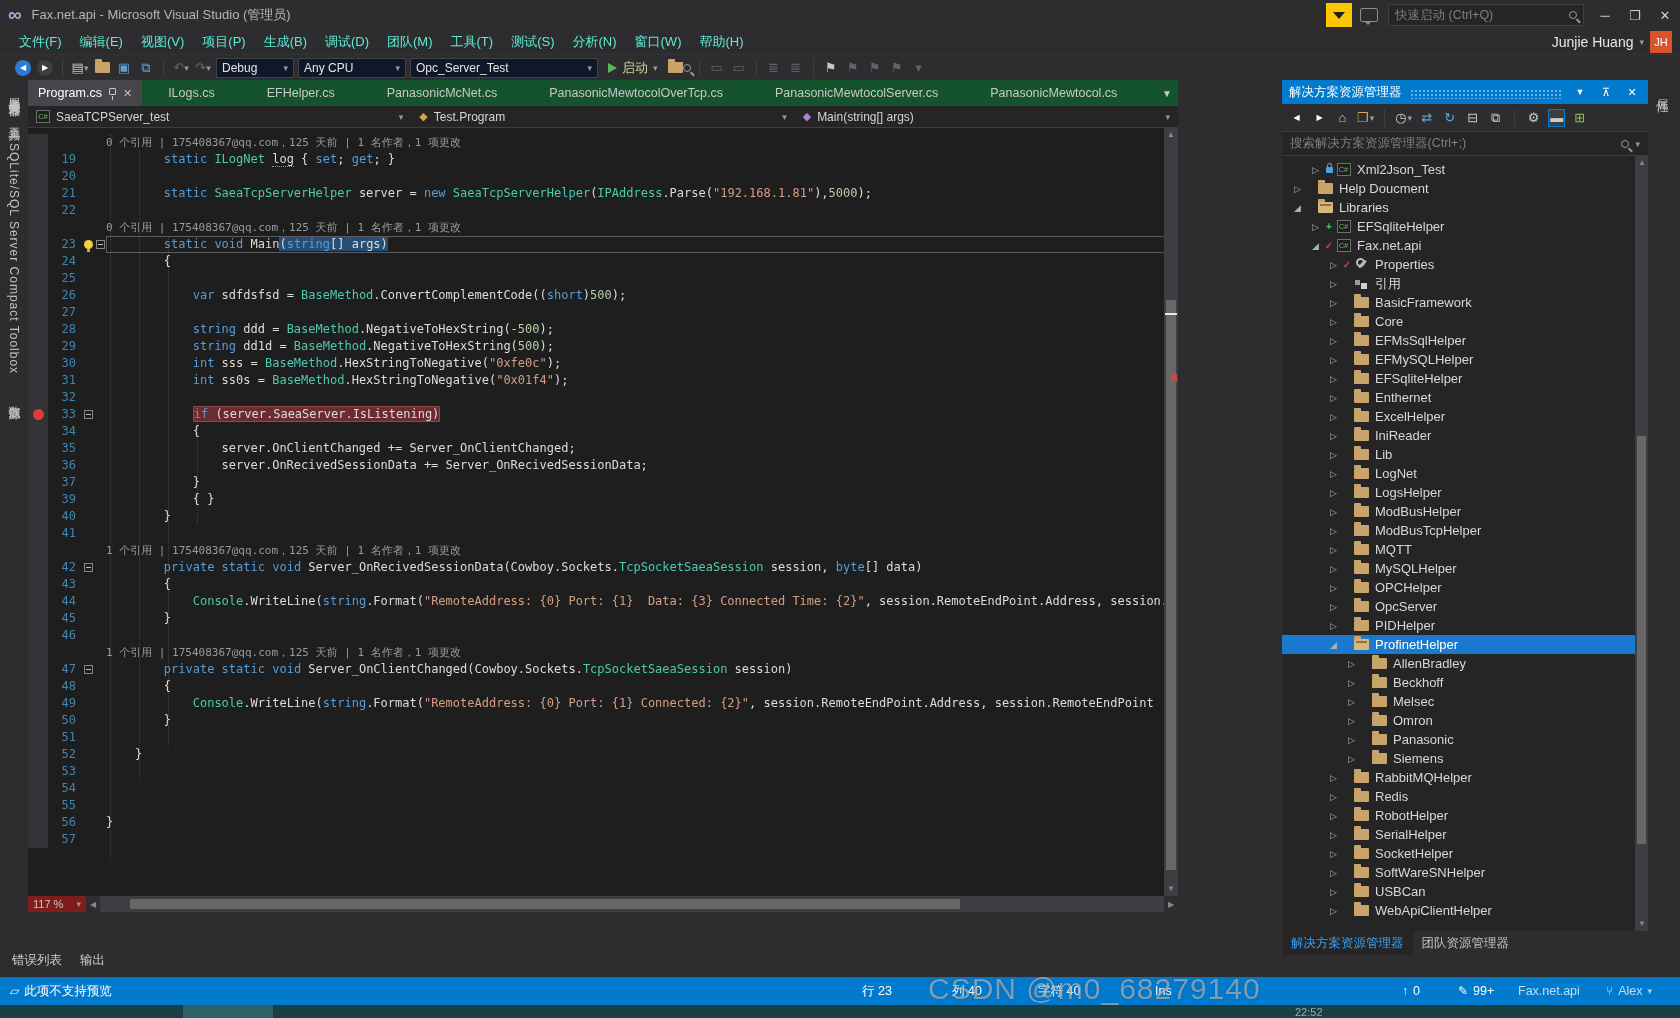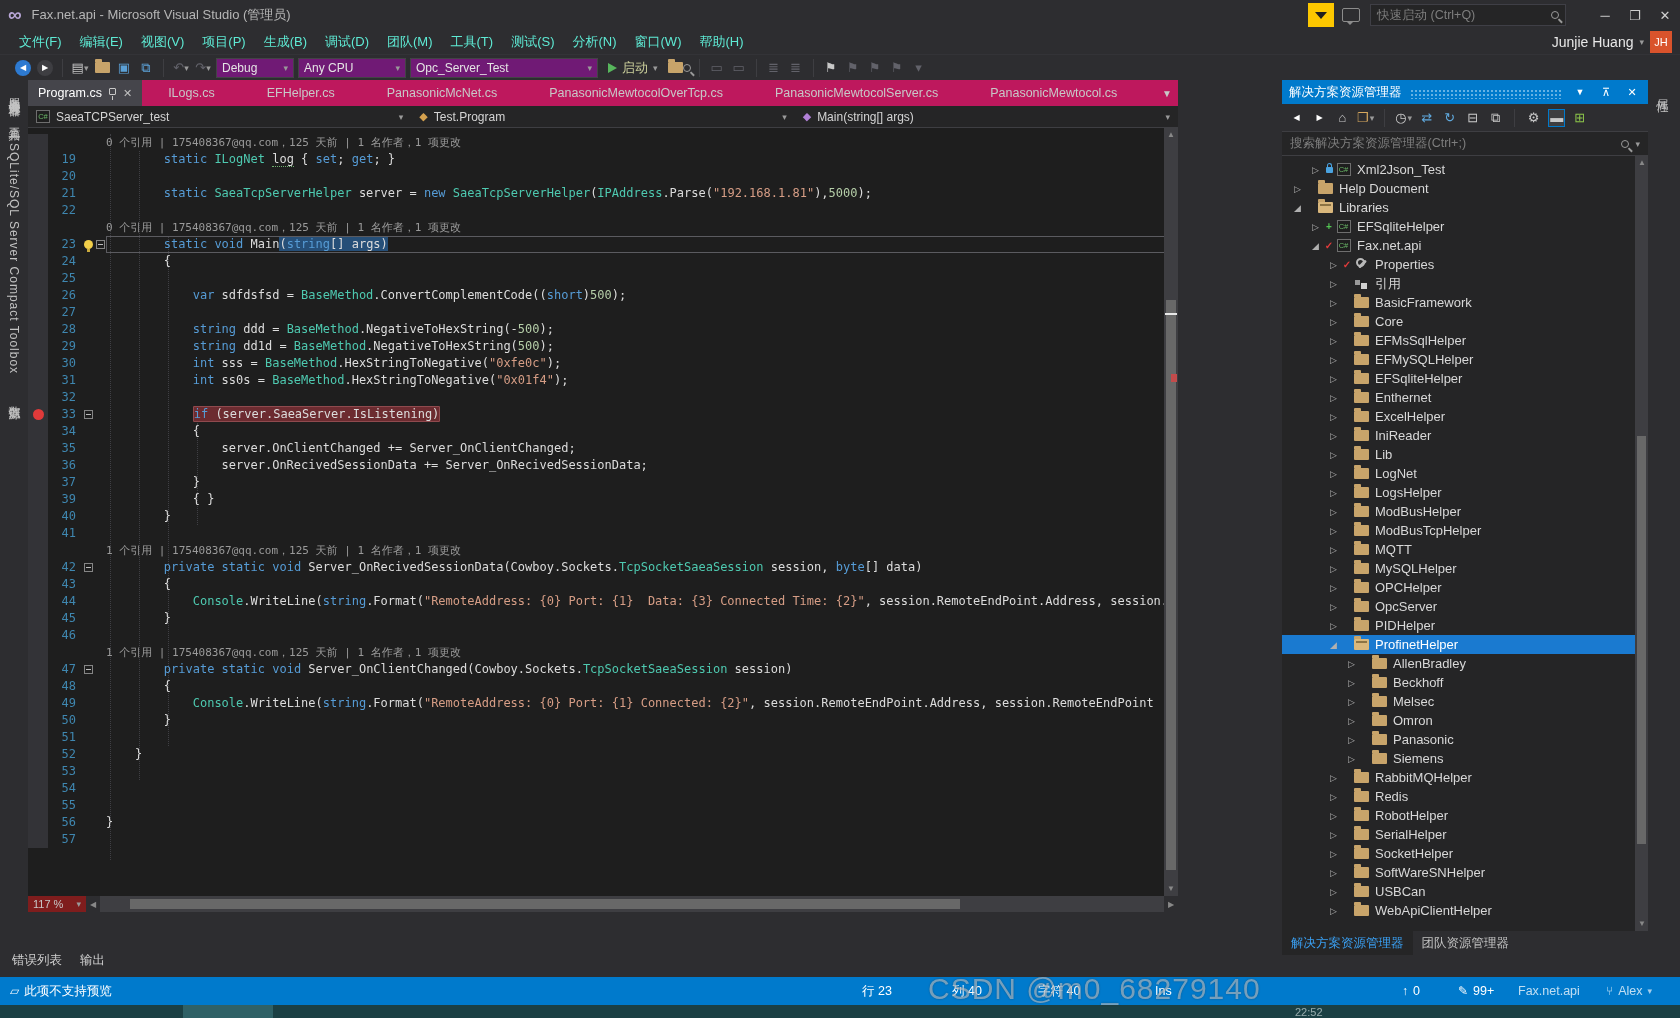--- a/index.html
+++ b/index.html
@@ -6,45 +6,45 @@
   html,body{width:1680px;height:1018px;overflow:hidden}
   body{position:relative;background:#2d2d30;font-family:"Liberation Sans",sans-serif;color:#d4d4d4;font-size:13px}
   .titlebar{height:30px;display:flex;align-items:center;background:#2d2d30;padding-left:8px;position:relative}
   .vslogo{color:#b9a7d8;font-size:19px;font-weight:bold;margin-right:10px}
   .wtitle{color:#b6b6b6;font-size:13px}
   .tb-right{position:absolute;right:0;top:0;height:30px;display:flex;align-items:center}
   .filtericon{width:26px;height:24px;background:#fcc700;display:flex;align-items:center;justify-content:center;margin-right:8px}
   .funnel{width:0;height:0;border-left:6px solid transparent;border-right:6px solid transparent;border-top:7px solid #1e1e1e}
   .fbicon{width:18px;height:14px;border:1px solid #8c8c8c;border-radius:2px;margin-right:10px;position:relative}
   .fbicon::after{content:'';position:absolute;left:3px;bottom:-4px;border-left:4px solid transparent;border-right:4px solid transparent;border-top:4px solid #8c8c8c}
-  .qlaunch{width:196px;height:22px;background:#252526;border:1px solid #3f3f46;display:flex;align-items:center;padding:0 6px;color:#7e7e7e;font-size:12.5px;margin-right:24px}
+  .qlaunch{width:196px;height:22px;background:#252526;border:1px solid #3f3f46;display:flex;align-items:center;padding:0 6px;color:#7e7e7e;font-size:12.5px;margin-right:6px}
   .qlaunch .ph{flex:1}
   .mag{width:8px;height:8px;border:1.5px solid #9a9a9a;border-radius:50%;position:relative;flex:none}
   .mag::after{content:'';position:absolute;width:5px;height:1.5px;background:#9a9a9a;transform:rotate(45deg);left:6px;top:8px}
   .winbtn{width:30px;height:26px;display:flex;align-items:center;justify-content:center;color:#cfcfcf;font-size:13px}
   .menubar{height:24px;display:flex;align-items:center;padding-left:10px;background:#2d2d30;position:relative}
   .menuitem{padding:2px 9px;color:#5eead4;font-size:13px}
   .account{position:absolute;right:8px;top:0;height:24px;display:flex;align-items:center;gap:6px}
   .uname{color:#e8e8e8;font-size:14px}
   .caret{color:#9a9a9a;font-size:9px}
   .avatar{width:22px;height:22px;background:#d9532c;color:#fff;font-size:11px;display:flex;align-items:center;justify-content:center}
   .toolbar{height:26px;display:flex;align-items:center;gap:4px;padding-left:14px;background:#2d2d30;border-top:1px solid #333337}
   .tsep{width:1px;height:18px;background:#3e3e42;margin:0 4px}
   .ticon{min-width:18px;height:18px;display:flex;align-items:center;justify-content:center;font-size:13px;color:#c8c8c8}
   .ticon.dim{color:#62626a}
   .circ{width:16px;height:16px;border-radius:50%;display:flex;align-items:center;justify-content:center;font-size:8px;color:#fff}
-  .combo{height:20px;background:#701a75;border:1px solid #434346;display:flex;align-items:center;font-size:12px;color:#e4e4e4;padding:0 5px;gap:6px}
+  .combo{height:20px;background:#0f172a;border:1px solid #434346;display:flex;align-items:center;font-size:12px;color:#e4e4e4;padding:0 5px;gap:6px}
   .combo .cv{flex:1;white-space:nowrap;overflow:hidden}
   .startbtn{display:flex;align-items:center;gap:5px;padding:0 6px;color:#c9cd9a;font-size:13px}
   .play{width:0;height:0;border-left:9px solid #57b65c;border-top:5.5px solid transparent;border-bottom:5.5px solid transparent}
   .main{display:flex;height:897px}
   .lstrip{width:28px;background:#2d2d30;display:flex;flex-direction:column;align-items:center;padding-top:4px;gap:14px}
   .vtab{writing-mode:vertical-rl;color:#c3c3c3;font-size:12px;letter-spacing:1px;padding:4px 0}
   .editor{width:1150px;background:#1e1e1e;display:flex;flex-direction:column;position:relative}
-  .etabs{height:26px;background:#be185d;display:flex;align-items:flex-end;position:relative}
+  .etabs{height:26px;background:#14532d;display:flex;align-items:flex-end;position:relative}
   .etab{height:26px;display:flex;align-items:center;padding:0 26px;color:#c8c8c8;font-size:12.5px;white-space:nowrap}
   .etab.active{background:#45454b;color:#fff;padding:0 10px;gap:7px}
   .pin{width:7px;height:7px;border:1px solid #c8c8c8;border-radius:1px;position:relative;margin-top:-3px}
   .pin::after{content:'';position:absolute;left:2px;top:7px;width:1px;height:4px;background:#c8c8c8}
   .tabclose{color:#c0c0c0;font-size:11px}
   .etab-overflow{position:absolute;right:6px;top:8px;color:#c8c8c8;font-size:10px}
   .navbar{height:22px;background:#252526;border-bottom:1px solid #3e3e42;display:flex}
   .navseg{flex:1;display:flex;align-items:center;padding:0 8px;gap:6px;font-size:12px;color:#d4d4d4;overflow:hidden}
   .navseg .caret{margin-left:auto}
   .icsharp{width:14px;height:13px;border:1px solid #6e6e6e;color:#69b766;font-size:7.5px;display:flex;align-items:center;justify-content:center;background:#1e1e1e;flex:none}

